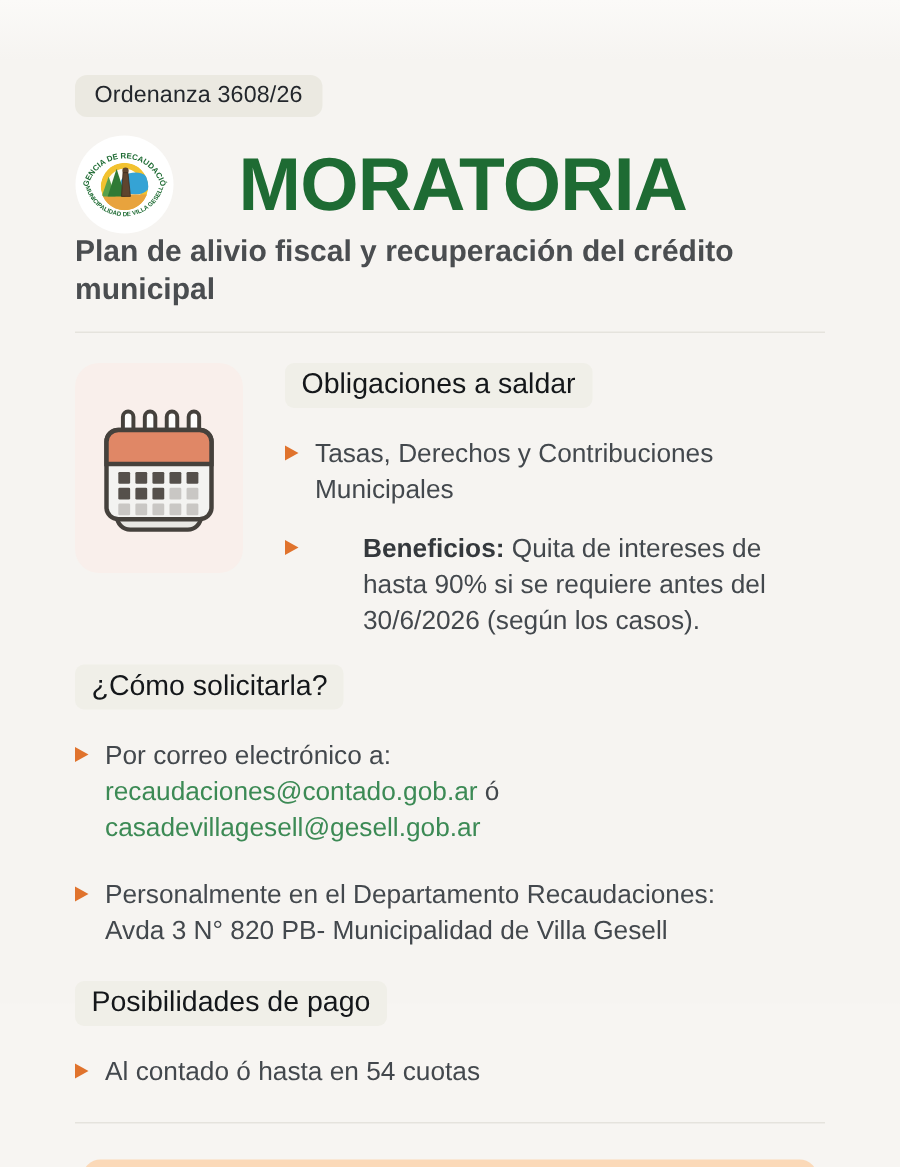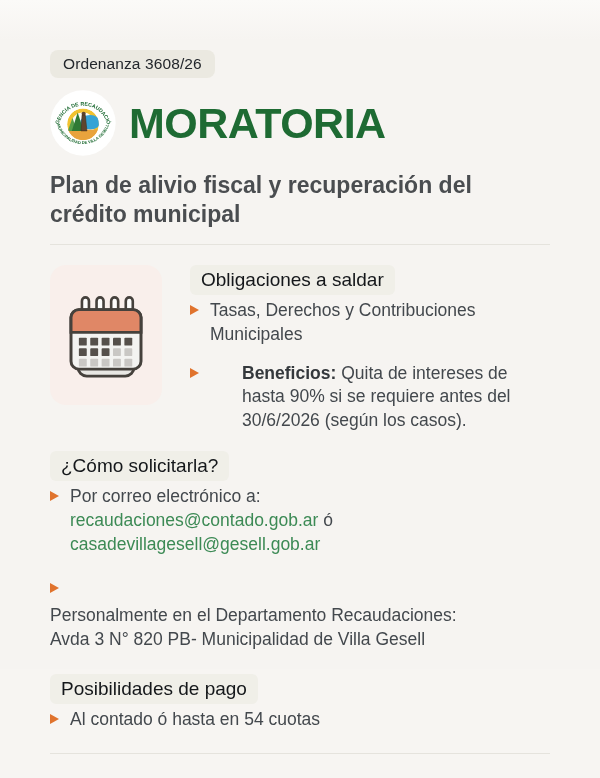--- a/index.html
+++ b/index.html
@@ -24,29 +24,29 @@
     font-size:15.5px;
     padding:5px 13px;
     border-radius:8px;
     letter-spacing:.1px;
   }
   .logo-row{
     display:flex;align-items:center;gap:13px;margin-top:12px;
   }
   .logo{width:66px;height:66px;flex:none;}
   .title{
-    font-size:43px;
+    font-size:50px;
     font-weight:800;
     color:#1e6b33;
     letter-spacing:-.5px;
     line-height:1;
+    margin-left:30px;
   }
   .subtitle{
-    margin-top:15px;
-    font-size:23px;
+    font-size:20px;
     font-weight:700;
     color:#4a4d50;
     line-height:1.26;
     width:450px;
   }
   .divider{
     border:none;border-top:1px solid #e5e3dd;
     margin:15px 0 0 0;
   }
   .section-row{display:flex;gap:28px;margin-top:20px;}
@@ -61,21 +61,21 @@
     display:inline-block;
     background:#f0efe8;
     border-radius:6px;
     padding:4px 11px;
     font-size:19px;
     font-weight:400;
     color:#14171a;
   }
   .bullet{
     display:flex;gap:11px;
-    margin-top:4px;
+    margin-top:19px;
     font-size:17.5px;
     color:#43484d;
     line-height:1.36;
   }
   .tri{
     width:0;height:0;flex:none;
     border-left:9px solid #e0732d;
     border-top:5.5px solid transparent;
     border-bottom:5.5px solid transparent;
     margin-top:6px;
@@ -184,21 +184,21 @@
     <span class="chip">¿Cómo solicitarla?</span>
 
     <div class="bullet">
       <span class="tri"></span>
       <span>
         <span>Por correo electrónico a:</span><br>
         <a class="link">recaudaciones@contado.gob.ar</a><span> ó </span><a class="link">casadevillagesell@gesell.gob.ar</a>
       </span>
     </div>
 
-    <div class="bullet" style="margin-top:21px;flex-direction:column;">
+    <div class="bullet" style="margin-top:21px;">
       <span class="tri"></span>
       <span>
         <span>Personalmente en el Departamento Recaudaciones:</span><br>
         <span>Avda 3 N° 820 PB- Municipalidad de Villa Gesell</span>
       </span>
     </div>
   </div>
 
   <div class="sec" style="margin-top:22px;">
     <span class="chip">Posibilidades de pago</span>

